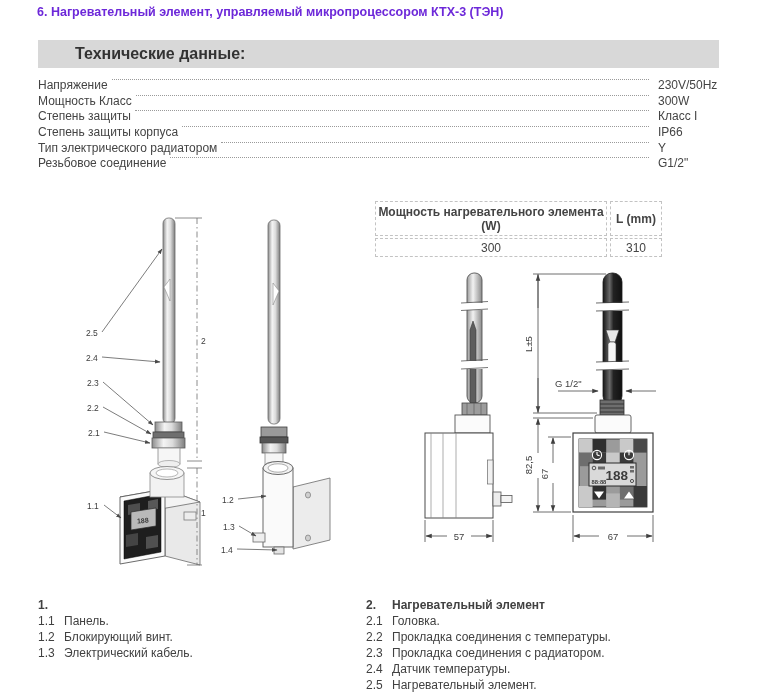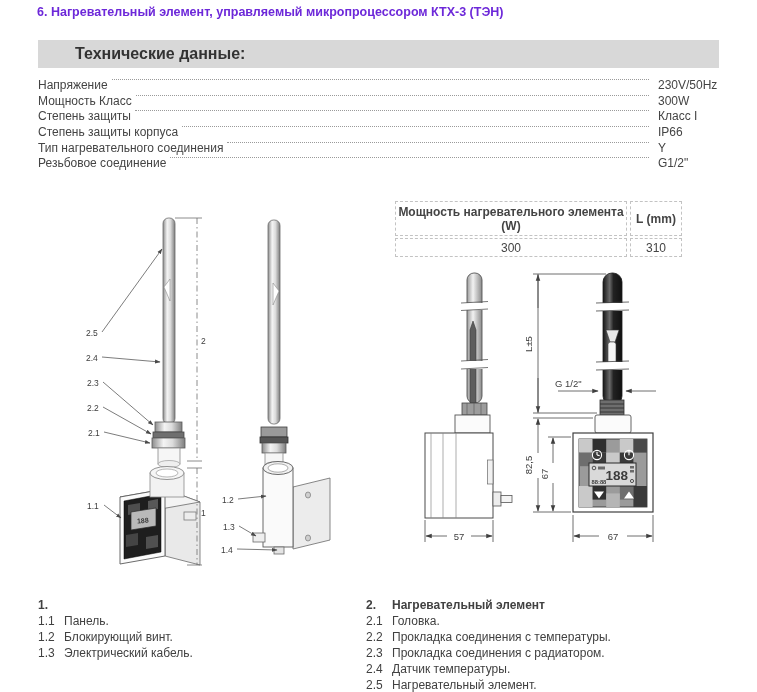--- a/index.html
+++ b/index.html
@@ -15,21 +15,21 @@
     left:38px;top:40px;width:681px;height:28px;background:#d8d8d8;
     line-height:28px;padding-left:37px;box-sizing:border-box;
     font-size:16px;font-weight:bold;color:#333333;
   }
   .specs{left:38px;top:78px;width:707px;}
   .spec-row{display:flex;align-items:flex-start;height:15.66px;font-size:12px;color:#444;}
   .spec-label{white-space:nowrap;}
   .spec-dots{flex:1;border-bottom:1px dotted #9a9a9a;margin:0 4px 3px 4px;height:1px;}
   .spec-value{width:92px;padding-left:5px;white-space:nowrap;box-sizing:border-box;}
   table.ptable{
-    left:392px;top:199px;border-spacing:3px 2px;border-collapse:separate;
+    left:372px;top:199px;border-spacing:3px 2px;border-collapse:separate;
     font-size:12px;color:#444;table-layout:fixed;
   }
   table.ptable td{
     border:1px dashed #c3c3c3;text-align:center;vertical-align:middle;padding:1px 2px;
   }
   td.th{font-weight:bold;height:31px;}
   td.c1{width:226px;}
   td.c2{width:46px;}
   td.val{height:15px;}
   .legend{font-size:12px;color:#414141;}
@@ -64,21 +64,21 @@
       <span class="spec-label">Степень защиты</span>
       <span class="spec-dots"></span>
       <span class="spec-value">Класс I</span>
     </div>
   <div class="spec-row">
       <span class="spec-label">Степень защиты корпуса</span>
       <span class="spec-dots"></span>
       <span class="spec-value">IP66</span>
     </div>
   <div class="spec-row">
-      <span class="spec-label">Тип нагревательного соединения</span>
+      <span class="spec-label">Тип электрического радиатором</span>
       <span class="spec-dots"></span>
       <span class="spec-value">Y</span>
     </div>
   <div class="spec-row">
       <span class="spec-label">Резьбовое соединение</span>
       <span class="spec-dots"></span>
       <span class="spec-value">G1/2"</span>
     </div>
 </div>
 

